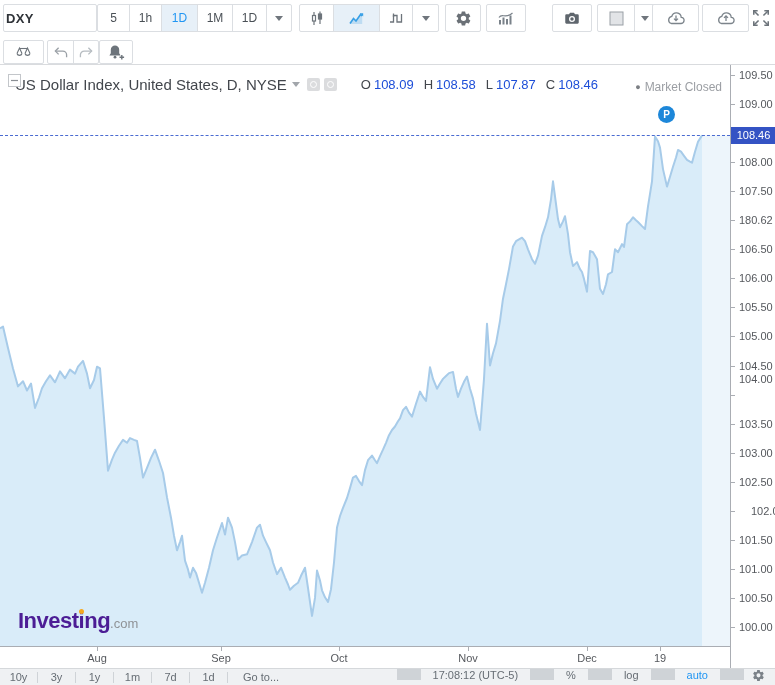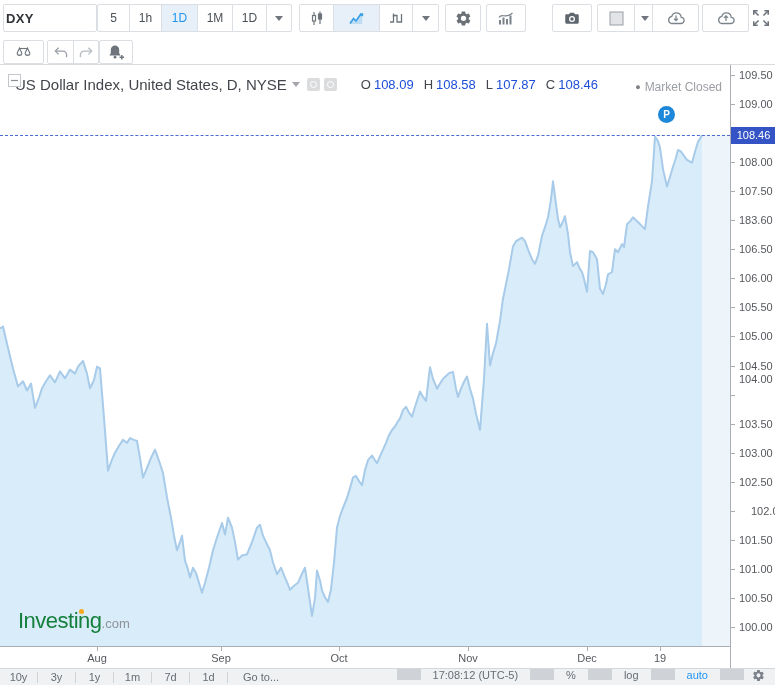--- a/index.html
+++ b/index.html
@@ -40,21 +40,21 @@
   #ohlc .lab { color:#42464c; margin-left:10px; }
   #ohlc .val { color:#1d4ed8; margin-left:3px; }
   #mclosed { position:absolute; top:16px; right:8px; font-size:12px; color:#9b9ea3; z-index:6; }
   #mclosed b { color:#7c7f84; font-size:9px; vertical-align:1px; margin-right:4px; font-weight:normal; }
 
   #pbadge { position:absolute; left:658px; top:42px; width:17px; height:17px; border-radius:50%;
     background:#1d87d9; color:#fff; font-size:10px; font-weight:bold; text-align:center;
     line-height:17px; z-index:6; cursor:pointer; }
 
   #logo { position:absolute; left:18px; top:544px; z-index:6; white-space:nowrap; }
-  #logo .brand { font-size:22px; font-weight:normal; color:#15803d; letter-spacing:-.5px; position:relative; }
+  #logo .brand { font-size:22px; font-weight:bold; color:#4c1d95; letter-spacing:-.5px; position:relative; }
   #logo .dot { position:absolute; left:61px; top:1px; width:5px; height:5px; border-radius:50%; background:#f6a821; }
   #logo .tld { font-size:13px; color:#8f9296; }
 
   
   #paxis { position:absolute; top:64px; left:730px; width:45px; height:604px; background:#fff;
     border-left:1px solid #aaadb3; z-index:4; cursor:ns-resize; }
   .ptick { position:absolute; left:0; width:4px; height:1px; background:#aaadb3; }
   .plabel { position:absolute; left:8px; font-size:11px; color:#55585d; }
   #pricebadge { position:absolute; left:0; width:45px; height:17px; background:#3453c4; color:#fff;
     font-size:11px; text-align:center; line-height:17px; z-index:3; }
@@ -257,21 +257,21 @@
     <div id="pricebadge" style="top: 62.924px; background: rgb(52, 83, 196);">108.46</div>
   <div class="ptick" style="top: 11px;"></div>
       <div class="plabel" style="top: 5px;">109.50</div>
       <div class="ptick" style="top: 40.05px;"></div>
       <div class="plabel" style="top: 34.05px;">109.00</div>
       <div class="ptick" style="top: 98.15px;"></div>
       <div class="plabel" style="top: 92.15px;">108.00</div>
       <div class="ptick" style="top: 127.2px;"></div>
       <div class="plabel" style="top: 121.2px;">107.50</div>
       <div class="ptick" style="top: 156.25px;"></div>
-      <div class="plabel" style="top: 150.25px;">183.60</div>
+      <div class="plabel" style="top: 150.25px;">180.62</div>
       <div class="ptick" style="top: 185.3px;"></div>
       <div class="plabel" style="top: 179.3px;">106.50</div>
       <div class="ptick" style="top: 214.35px;"></div>
       <div class="plabel" style="top: 208.35px;">106.00</div>
       <div class="ptick" style="top: 243.4px;"></div>
       <div class="plabel" style="top: 237.4px;">105.50</div>
       <div class="ptick" style="top: 272.45px;"></div>
       <div class="plabel" style="top: 266.45px;">105.00</div>
       <div class="ptick" style="top: 301.5px;"></div>
       <div class="plabel" style="top: 295.5px;">104.50</div>

